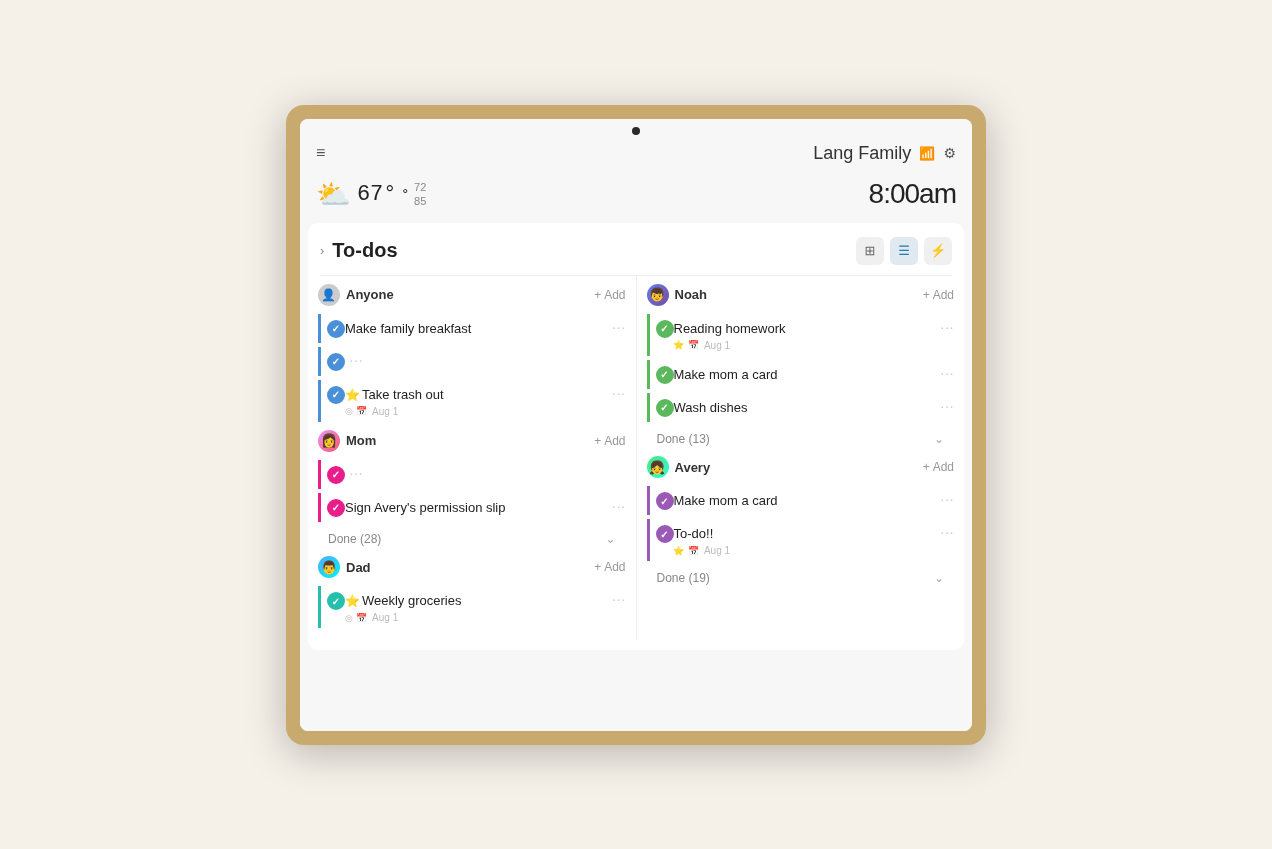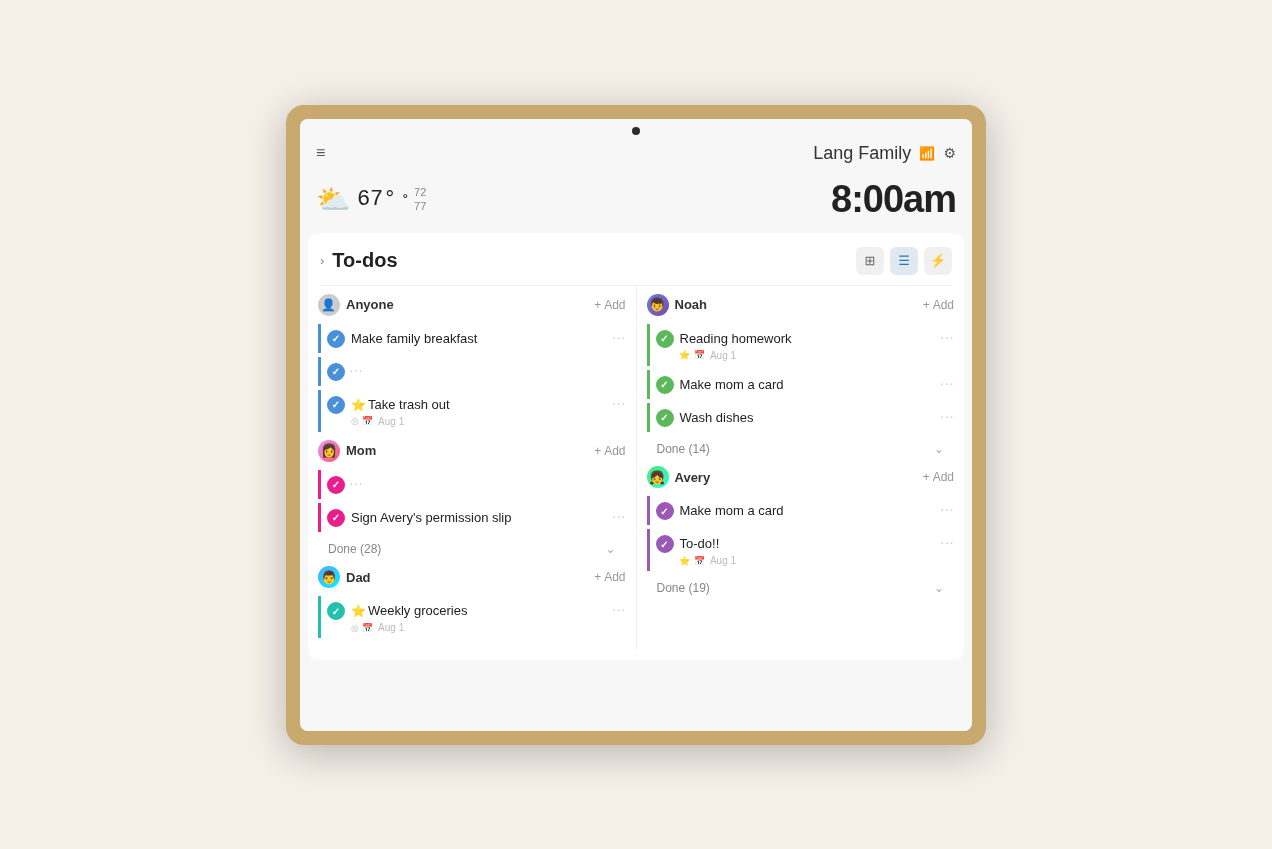--- a/index.html
+++ b/index.html
@@ -85,22 +85,22 @@
     .temp-main { font-size: 22px; font-weight: 500; color: #222; font-family: Liberation Mono, monospace; }
     .temp-degree { font-size: 14px; }
     .temp-hilo {
       display: flex;
       flex-direction: column;
       font-size: 11px;
       color: #888;
       line-height: 1.3;
     }
     .time-display {
-      font-size: 38px;
-      font-weight: 700;
+      font-size: 28px;
+      font-weight: 400;
       color: #222;
       letter-spacing: -1px;
     }
     .todos-section {
       background: #fff;
       margin: 0 8px;
       border-radius: 10px;
       padding: 10px 0;
     }
     .todos-header {
@@ -213,21 +213,20 @@
       border-color: #4a90d9;
     }
     .task-check.checked::after {
       content: '✓';
       color: white;
       font-size: 10px;
       font-weight: bold;
     }
     .task-content {
       flex: 1;
-      margin-left: 6px;
     }
     .task-label {
       font-size: 13px;
       color: #222;
       line-height: 1.4;
     }
     .task-meta {
       display: flex;
       align-items: center;
       gap: 4px;
@@ -287,21 +286,21 @@
         </div>
       </div>
 
       <div class="header-section">
         <div class="weather-widget">
           <span class="weather-icon">⛅</span>
           <span class="temp-main">67°</span>
           <span class="temp-degree">°</span>
           <div class="temp-hilo">
             <span>72</span>
-            <span>77</span>
+            <span>85</span>
           </div>
         </div>
         <div class="time-display">8:00am</div>
       </div>
 
       <div class="todos-section">
         <div class="todos-header">
           <div class="todos-title-row">
             <span class="chevron-right">›</span>
             <span class="todos-title">To-dos</span>
@@ -454,21 +453,21 @@
 
             <div class="task-item green-border">
               <div class="task-check checked" style="border-color:#5cb85c;background:#5cb85c;"></div>
               <div class="task-content">
                 <span class="task-label">Wash dishes</span>
               </div>
               <span class="task-more">···</span>
             </div>
 
             <div class="done-row">
-              <span class="done-label">Done (14)</span>
+              <span class="done-label">Done (13)</span>
               <span class="done-chevron">⌄</span>
             </div>
 
             <div class="column-header" style="margin-top:4px;">
               <div class="column-user">
                 <div class="avatar avery-avatar" style="background:linear-gradient(135deg,#43e97b,#38f9d7);display:flex;align-items:center;justify-content:center;">
                   <span style="font-size:13px;">👧</span>
                 </div>
                 <span class="user-name">Avery</span>
               </div>

